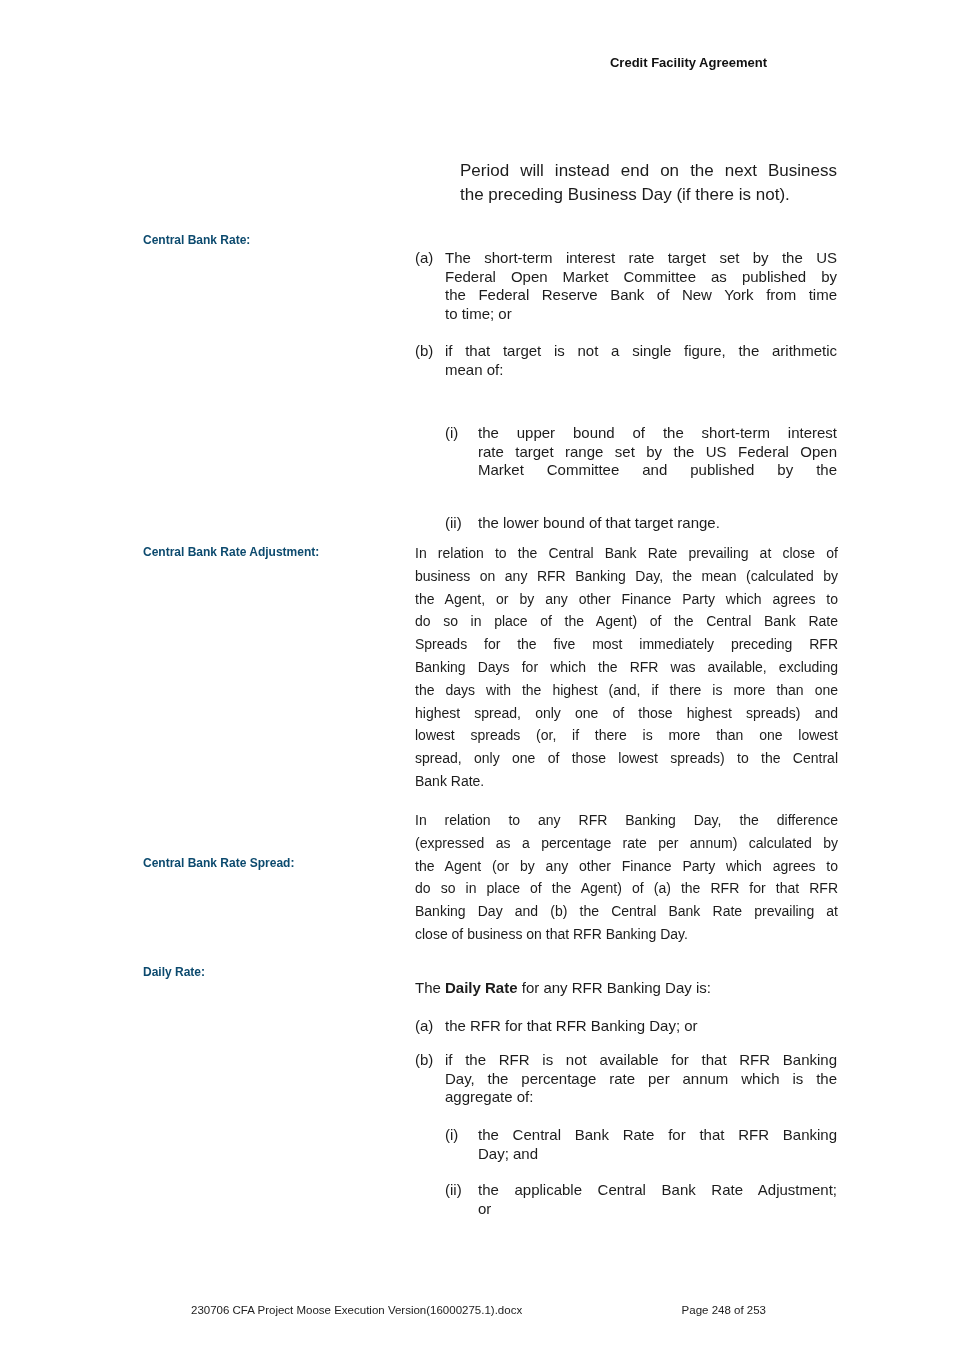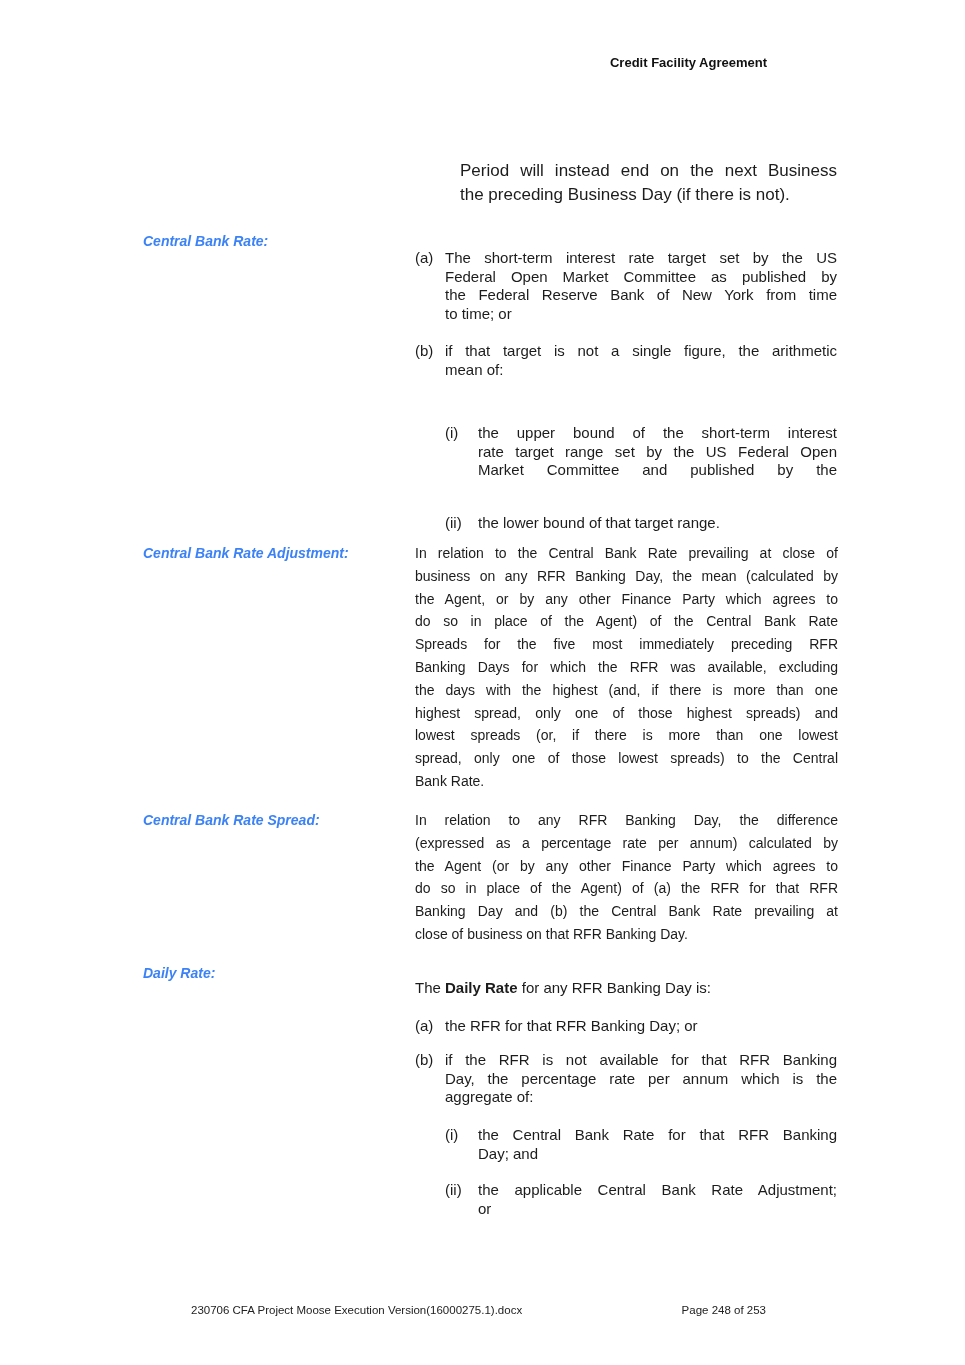--- a/index.html
+++ b/index.html
@@ -19,23 +19,22 @@
     font-size:13px; font-weight:bold; color:#111;
   }
   .ftr {
     top:1304px; left:0; right:0;
     font-size:11.5px; color:#222;
   }
   .ftr .f-left { position:absolute; left:143px; top:0;margin-left:48px; }
   .ftr .f-right { position:absolute; right:120px; top:0; }
   .label {
     left:143px;
-    font-size:14px; font-weight:bold; color:#3b82f6;
+    font-size:12px; font-weight:bold; color:#0c4a6e;
     white-space:nowrap;
-    font-style:italic;
   }
   
   .cont {
     left:460px; top:159px; width:377px;
     font-size:17px; line-height:23.5px;
   }
   
   .item {
     left:415px; width:422px;
     display:flex; align-items:flex-start;
@@ -121,21 +120,21 @@
       <div class="ln">do so in place of the Agent) of the Central Bank Rate</div>
       <div class="ln">Spreads for the five most immediately preceding RFR</div>
       <div class="ln">Banking Days for which the RFR was available, excluding</div>
       <div class="ln">the days with the highest (and, if there is more than one</div>
       <div class="ln">highest spread, only one of those highest spreads) and</div>
       <div class="ln">lowest spreads (or, if there is more than one lowest</div>
       <div class="ln">spread, only one of those lowest spreads) to the Central</div>
       <div class="ln ln-last">Bank Rate.</div>
     </div>
 
-  <div class="abs label" style="top:812px;">Central Bank Rate Spread:</div>
+  <div class="abs label" style="top:856px;">Central Bank Rate Spread:</div>
   <div class="abs defpara" style="top:809px;">
       <div class="ln">In relation to any RFR Banking Day, the difference</div>
       <div class="ln">(expressed as a percentage rate per annum) calculated by</div>
       <div class="ln">the Agent (or by any other Finance Party which agrees to</div>
       <div class="ln">do so in place of the Agent) of (a) the RFR for that RFR</div>
       <div class="ln">Banking Day and (b) the Central Bank Rate prevailing at</div>
       <div class="ln ln-last">close of business on that RFR Banking Day.</div>
     </div>
 
   <div class="abs label" style="top:965px;">Daily Rate:</div>

